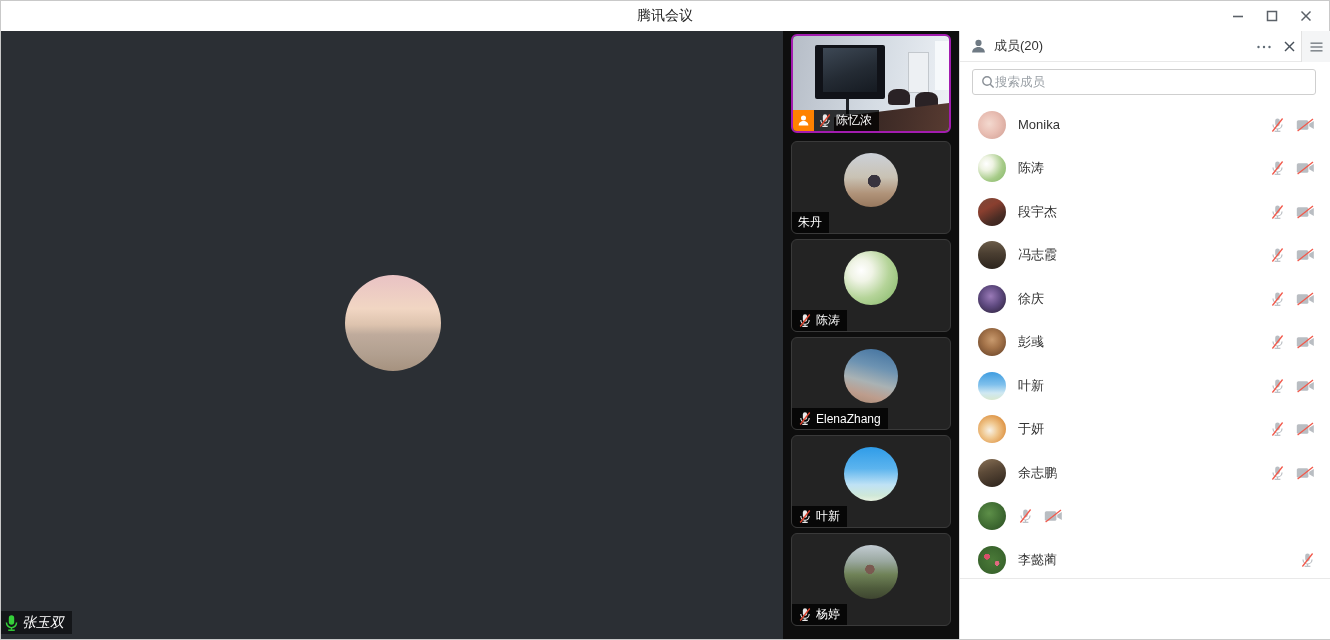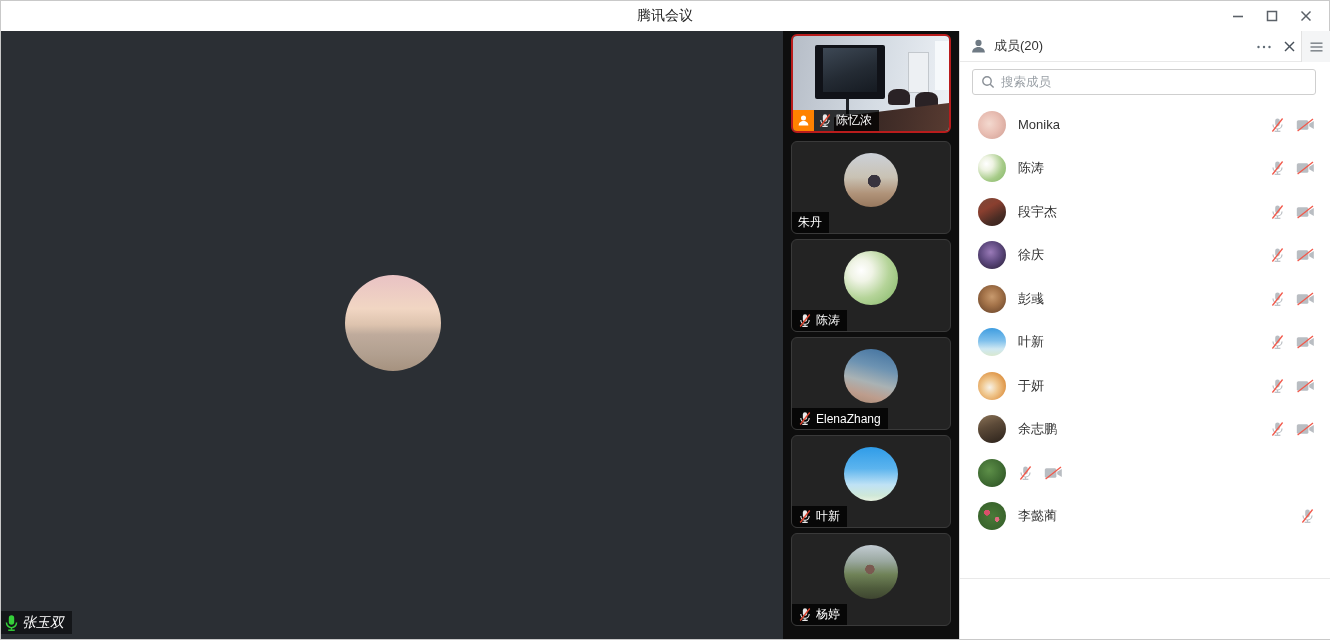--- a/index.html
+++ b/index.html
@@ -24,21 +24,21 @@
   .stage-avatar { position:absolute; left:344px; top:244px; width:96px; height:96px;
     border-radius:50%; }
   .stage-label { position:absolute; left:0; bottom:5px; height:23px; display:flex;
     align-items:center; background:#141619; color:#fff; font-size:14px;
     padding:0 8px 0 2px; gap:2px; }
 
   
   .strip { width:176px; flex:none; background:#0e0e0e; padding:3px 8px 0 8px; overflow:hidden; }
   .thumb { width:160px; height:93px; background:#232323; border:1px solid #3a3a3a;
     border-radius:6px; margin-bottom:5px; position:relative; overflow:hidden; }
-  .thumb.active { height:99px; border:2px solid #b91c1c; margin-bottom:8px; }
+  .thumb.active { height:99px; border:2px solid #a21caf; margin-bottom:8px; }
   .t-avatar { width:54px; height:54px; border-radius:50%; position:absolute;
     left:50%; top:11px; transform:translateX(-50%); }
   .t-label { position:absolute; left:0; bottom:0; display:flex; align-items:center;
     background:rgba(0,0,0,0.78); height:21px; padding:0 7px 0 6px; gap:4px;
     color:#fff; font-size:12px; white-space:nowrap; }
   .t-label.with-badge { padding-left:0; }
   .host-badge { width:21px; height:21px; background:#ff8200; display:flex;
     align-items:center; justify-content:center; flex:none; }
 
   
@@ -67,21 +67,21 @@
   .p-title { font-size:13px; color:#333; margin-left:7px; }
   .p-actions { position:absolute; right:36px; top:0; height:31px; display:flex;
     align-items:center; gap:12px; }
   .p-action { cursor:pointer; display:flex; align-items:center; }
   .layout-btn { position:absolute; right:0; top:0; width:30px; height:31px;
     background:#f4f5f6; border-left:1px solid #e2e2e2; display:flex;
     align-items:center; justify-content:center; cursor:pointer; }
 
   .search-wrap { padding:7px 15px 6px 12px; flex:none; }
   .search-box { height:26px; border:1px solid #cfcfcf; border-radius:3px;
-    display:flex; align-items:center; padding:0 8px; gap:6px; background:#fff; }
+    display:flex; align-items:center; padding:0 8px; background:#fff; }
   .search-box input { border:none; outline:none; flex:1; font-size:12.5px; color:#333;
     font-family:inherit; background:transparent; }
   .search-box input::placeholder { color:#9aa0a6; }
 
   .member-list { flex:1; overflow:hidden; padding-top:2px; }
   .m-row { height:43.5px; display:flex; align-items:center; padding:0 16px 0 18px; }
   .m-avatar { width:28px; height:28px; border-radius:50%; margin-right:12px; flex:none; }
   .m-name { font-size:13px; color:#333; flex:1; }
   .m-icons { display:flex; gap:11px; align-items:center; }
 
@@ -364,20 +364,42 @@
       <span class="mi-cam">
         <svg width="19" height="14" viewBox="0 0 19 14">
                   <rect x="0.8" y="2.2" width="11.6" height="9.6" rx="1.6" fill="#b9bdc2"></rect>
                   <path d="M13.2 5.8 17.8 3v8l-4.6-2.8z" fill="#b9bdc2"></path>
                   <line x1="1.6" y1="13" x2="17" y2="1" stroke="#f2594b" stroke-width="1.3"></line>
                 </svg>
       </span>
     </div>
   </div>
 
+  <div class="m-row">
+    <div class="m-avatar" style="background: linear-gradient(rgb(107, 92, 73) 0%, rgb(74, 62, 49) 45%, rgb(44, 36, 29) 100%);"></div>
+    <span class="m-name">冯志霞</span>
+    <div class="m-icons">
+      <span class="mi-mic">
+        <svg width="15" height="16" viewBox="0 0 15 16">
+                  <rect x="5.2" y="1.4" width="4.6" height="8" rx="2.3" fill="#b9bdc2"></rect>
+                  <path d="M3 7.5a4.5 4.5 0 0 0 9 0" fill="none" stroke="#b9bdc2" stroke-width="1.2"></path>
+                  <line x1="7.5" y1="12" x2="7.5" y2="13.9" stroke="#b9bdc2" stroke-width="1.2"></line>
+                  <line x1="4.6" y1="14.3" x2="10.4" y2="14.3" stroke="#b9bdc2" stroke-width="1.2"></line>
+                  <line x1="2.4" y1="14.5" x2="12.6" y2="1.5" stroke="#f2594b" stroke-width="1.3"></line>
+                </svg>
+      </span>
+      <span class="mi-cam">
+        <svg width="19" height="14" viewBox="0 0 19 14">
+                  <rect x="0.8" y="2.2" width="11.6" height="9.6" rx="1.6" fill="#b9bdc2"></rect>
+                  <path d="M13.2 5.8 17.8 3v8l-4.6-2.8z" fill="#b9bdc2"></path>
+                  <line x1="1.6" y1="13" x2="17" y2="1" stroke="#f2594b" stroke-width="1.3"></line>
+                </svg>
+      </span>
+    </div>
+  </div>
 
   <div class="m-row">
     <div class="m-avatar" style="background: radial-gradient(circle at 45% 40%, rgb(154, 122, 184) 0%, rgb(95, 74, 128) 45%, rgb(36, 27, 48) 100%);"></div>
     <span class="m-name">徐庆</span>
     <div class="m-icons">
       <span class="mi-mic">
         <svg width="15" height="16" viewBox="0 0 15 16">
                   <rect x="5.2" y="1.4" width="4.6" height="8" rx="2.3" fill="#b9bdc2"></rect>
                   <path d="M3 7.5a4.5 4.5 0 0 0 9 0" fill="none" stroke="#b9bdc2" stroke-width="1.2"></path>
                   <line x1="7.5" y1="12" x2="7.5" y2="13.9" stroke="#b9bdc2" stroke-width="1.2"></line>

